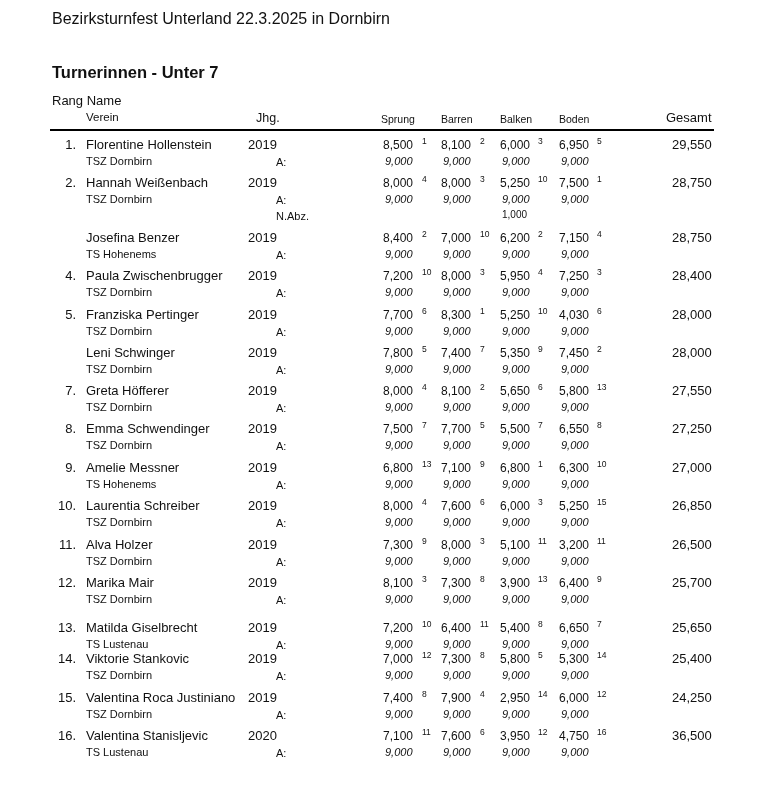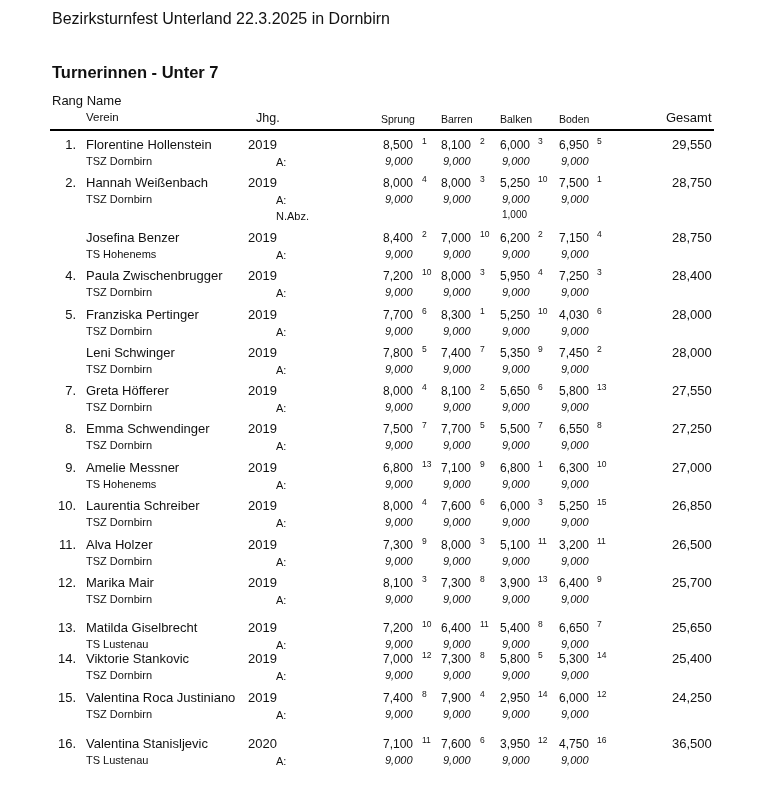--- a/index.html
+++ b/index.html
@@ -341,21 +341,21 @@
       <span class="sup" style="left:480px">4</span>
       <span class="max" style="left:443px">9,000</span>
       <span class="score" style="left:500px">2,950</span>
       <span class="sup" style="left:538px">14</span>
       <span class="max" style="left:502px">9,000</span>
       <span class="score" style="left:559px">6,000</span>
       <span class="sup" style="left:597px">12</span>
       <span class="max" style="left:561px">9,000</span>
       <span class="total">24,250</span>
     </div>
-    <div class="row" style="top: 728px; margin-top: 8px;">
+    <div class="row" style="top: 728px;">
       <span class="rank">16.</span>
       <span class="name">Valentina Stanisljevic</span>
       <span class="club">TS Lustenau</span>
       <span class="year">2020</span>
       <span class="alabel">A:</span>
       <span class="score" style="left:383px">7,100</span>
       <span class="sup" style="left:422px">11</span>
       <span class="max" style="left:385px">9,000</span>
       <span class="score" style="left:441px">7,600</span>
       <span class="sup" style="left:480px">6</span>

